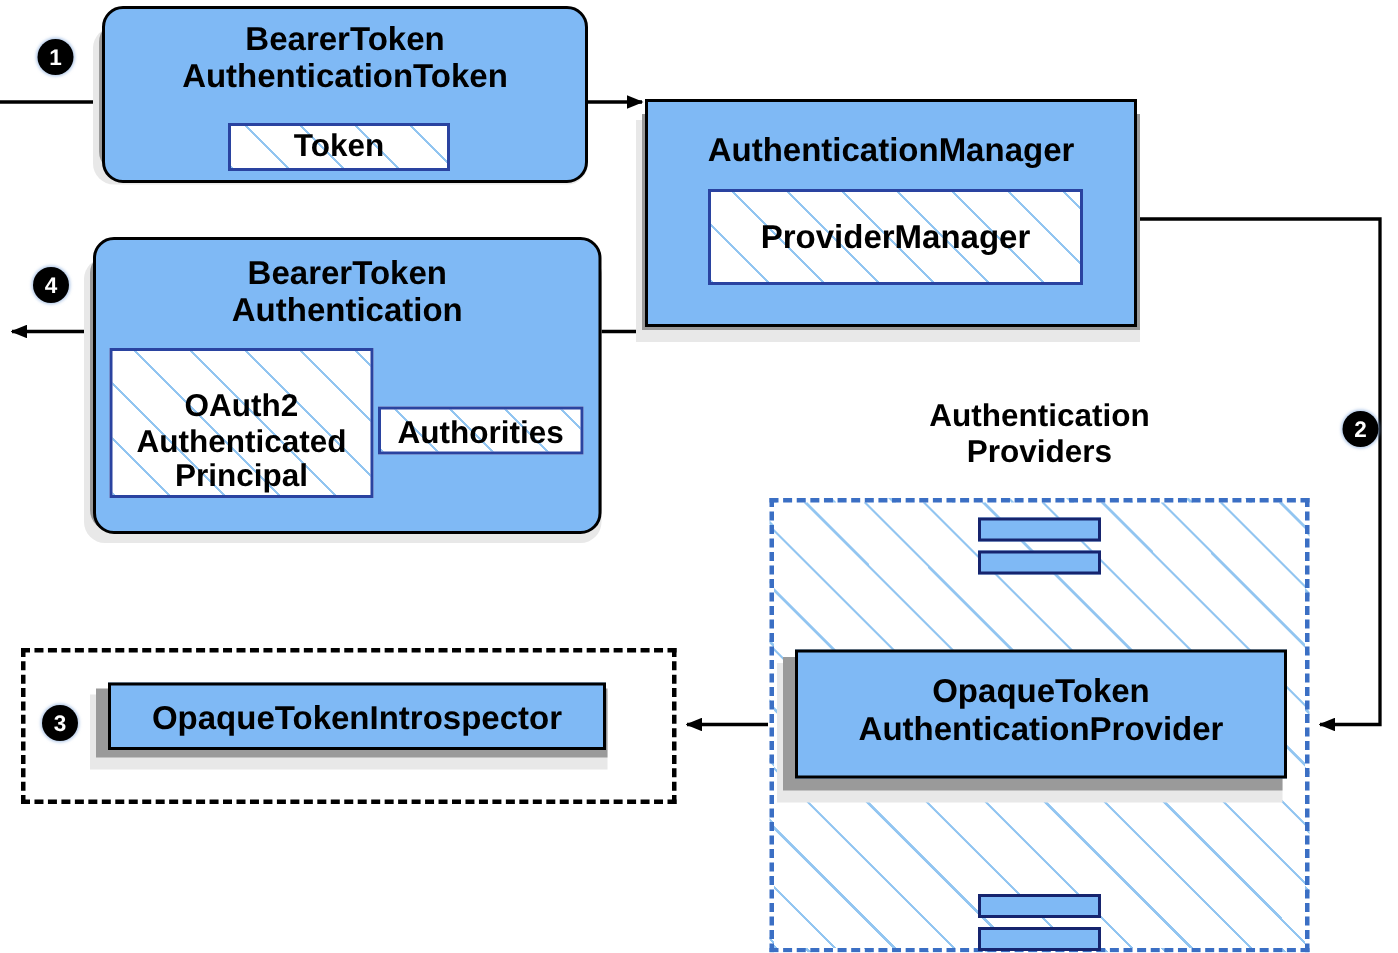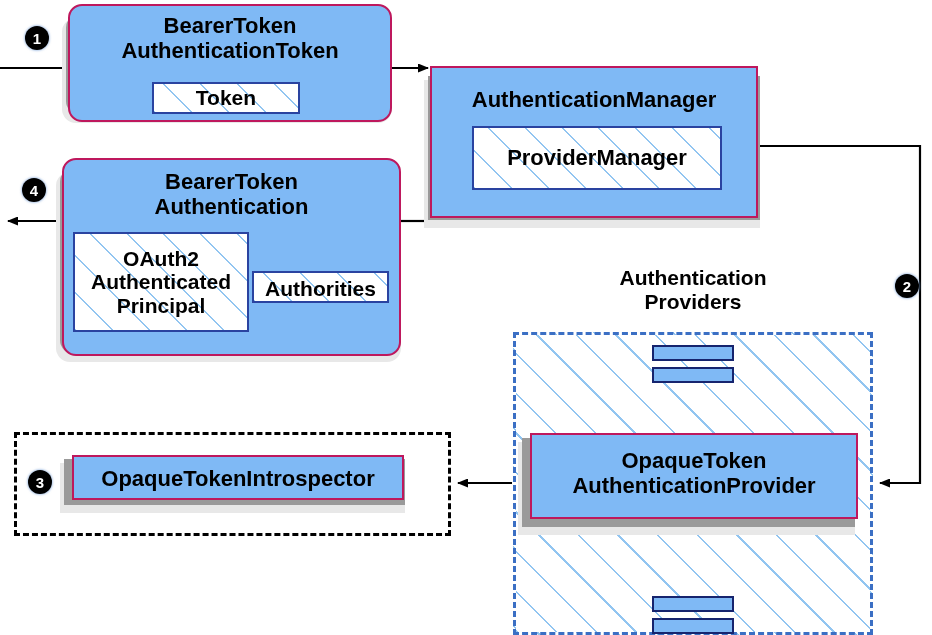--- a/index.html
+++ b/index.html
@@ -28,21 +28,21 @@
     background: #e8e8e8;
     position: absolute;
     box-sizing: border-box;
   }
 
   
   .blue-box {
     position: absolute;
     box-sizing: border-box;
     background: #7fb9f5;
-    border: 2px solid #be185d;
+    border: 2px solid #000000;
     border-radius: 14px;
   }
   .blue-box.square {
     border-radius: 0;
     text-decoration: underline;
   }
   .box-title {
     position: absolute;
     left: 0; right: 0;
     text-align: center;
@@ -219,21 +219,21 @@
     <div class="hatch-box" style="left:40px; top:58px; width:250px; height:64px;">
       <span style="font-size:22px;">ProviderManager</span>
     </div>
   </div>
 
   <div class="shadow-light" style="left:56px; top:172px; width:345px; height:190px; border-radius:14px;"></div>
   <div class="shadow-dark" style="left:60px; top:168px; width:341px; height:186px; border-radius:14px;"></div>
   <div class="blue-box" style="left:62px; top:158px; width:339px; height:198px;">
     <div class="box-title" style="top:10px; font-size:22px;">BearerToken
 Authentication</div>
-    <div class="hatch-box" style="left:9px; top:72px; width:176px; height:100px;">
+    <div class="hatch-box" style="left:9px; top:72px; width:176px; height:100px;align-items:flex-end;">
       <span style="font-size:21px;">OAuth2
 Authenticated
 Principal</span>
     </div>
     <div class="hatch-box" style="left:188px; top:111px; width:137px; height:32px;align-items:flex-end;">
       <span style="font-size:21px;">Authorities</span>
     </div>
   </div>
 
   <div class="badge" style="left:25px; top:26px;">1</div>

